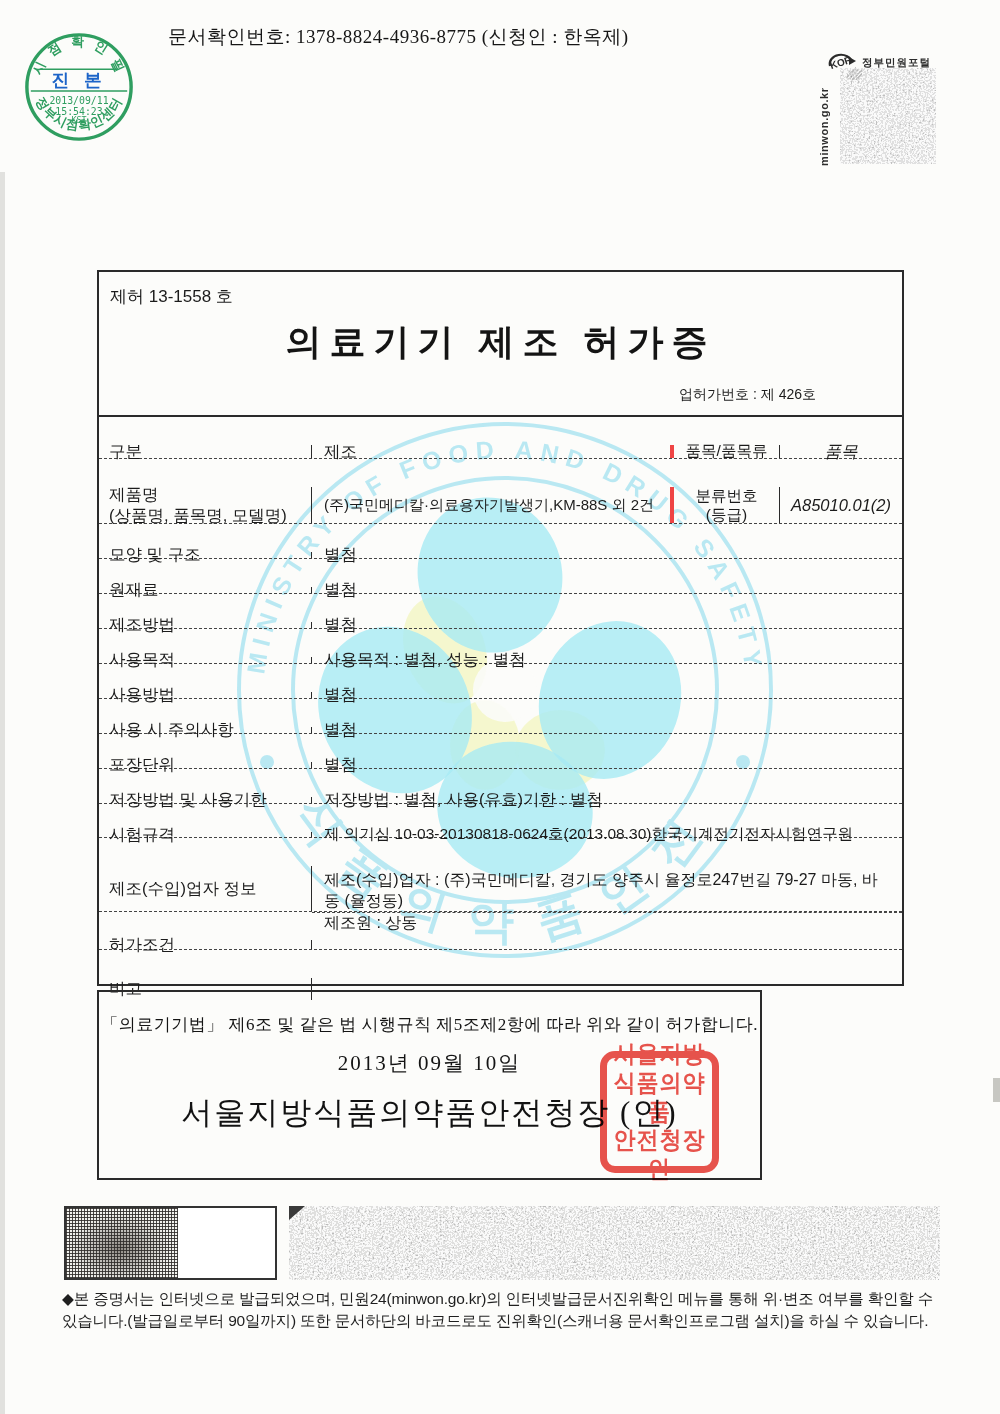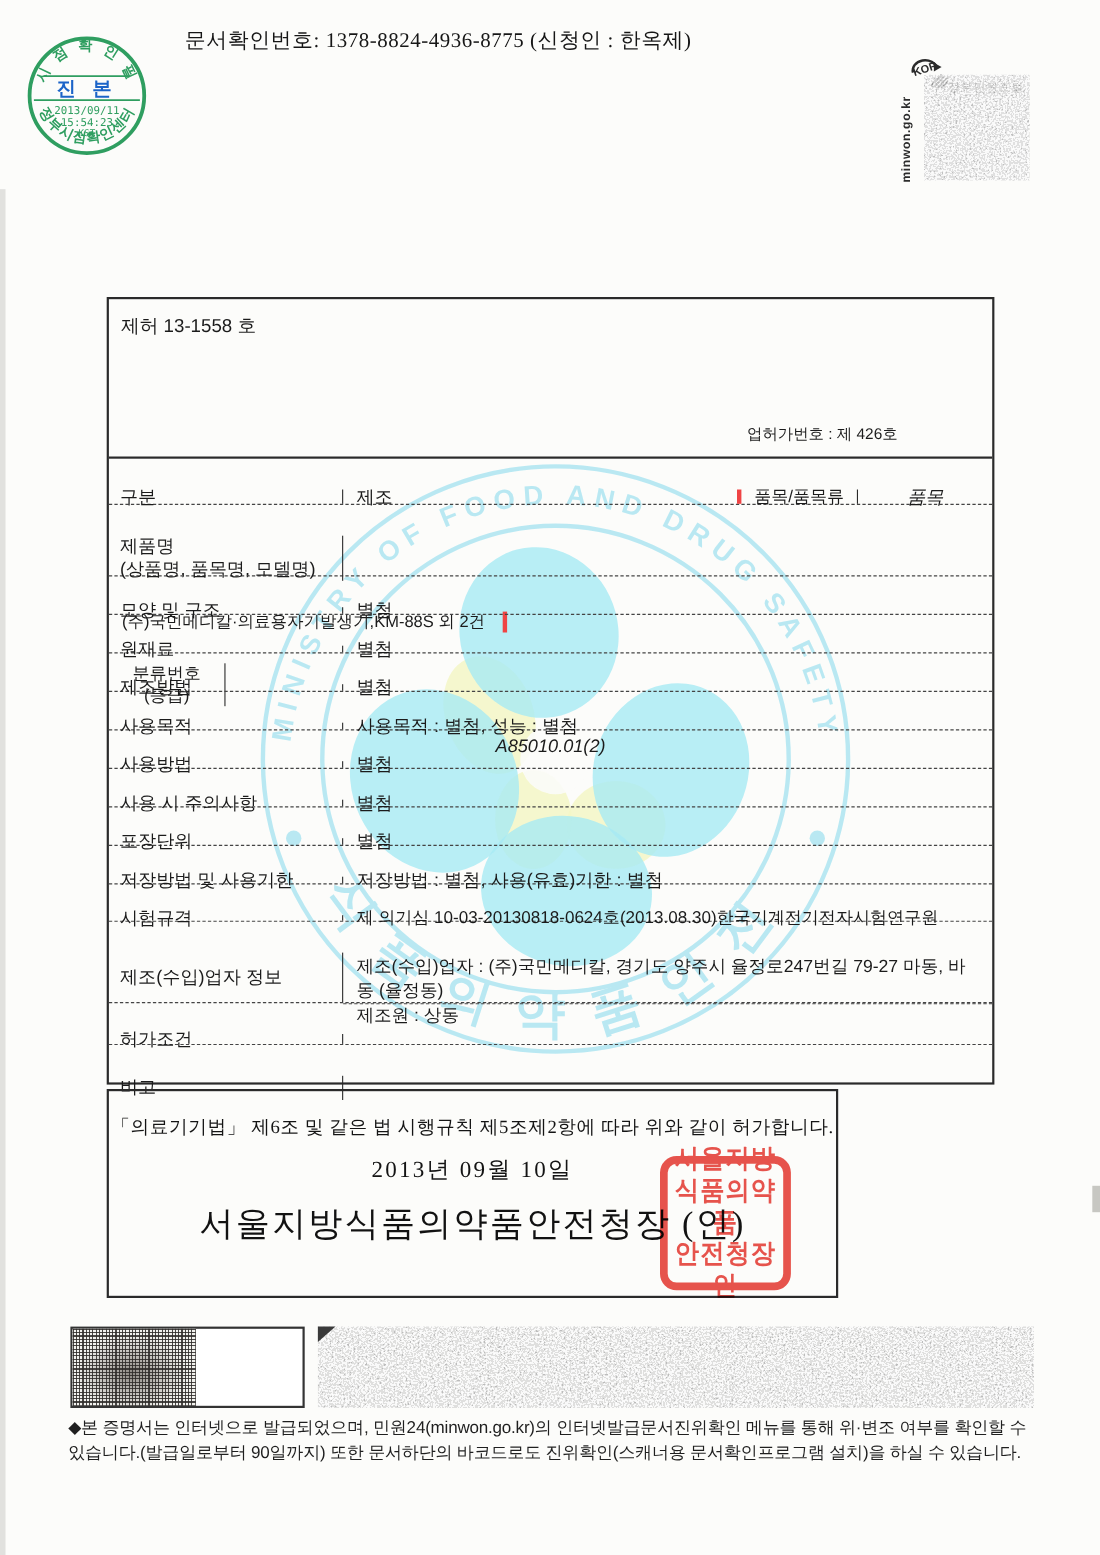--- a/index.html
+++ b/index.html
@@ -13,21 +13,21 @@
   .scan-artifact { position:absolute; right:0; top:1078px; width:7px; height:24px; background:#b9b9b4; opacity:.8; }
 
   
   .doc-number {
     position:absolute; left:168px; top:24px;
     font-family:"Liberation Serif","DejaVu Serif",serif;
     font-size:19px; letter-spacing:.5px; color:#161616;
   }
   .verify-stamp { position:absolute; left:20px; top:28px; width:118px; height:118px; }
   .portal-block { position:absolute; left:818px; top:40px; width:130px; height:132px; }
-  .portal-title { position:absolute; left:44px; top:33px; font-size:10.5px; font-weight:normal; letter-spacing:1px; color:#2c2c2c; }
+  .portal-title { position:absolute; left:44px; top:16px; font-size:10.5px; font-weight:bold; letter-spacing:1px; color:#2c2c2c; }
   .portal-url {
     position:absolute; left:0px; top:126px; transform:rotate(-90deg); transform-origin:0 0;
     font-size:11px; font-weight:bold; letter-spacing:.6px; color:#2c2c2c; white-space:nowrap;
   }
   .kor-logo { position:absolute; left:4px; top:4px; width:40px; height:36px; }
   .portal-noise { position:absolute; left:22px; top:28px; width:96px; height:96px; opacity:.8; }
 
   
   .watermark { position:absolute; left:235px; top:420px; width:540px; height:540px; z-index:0; opacity:.6; }
 
@@ -47,21 +47,21 @@
   .cert-table { position:absolute; left:0; right:0; top:143px; bottom:0; border-top:2px solid #2a2a2a; display:flex; flex-direction:column; }
   .trow { display:flex; border-bottom:1px dashed #444; }
   .trow:last-child { border-bottom:none; }
   .cell { display:flex; align-items:center; font-size:16.5px;margin-top:28px; }
   .cell.label { width:213px; border-right:1px solid #2a2a2a; padding-left:10px; flex-shrink:0; }
   .cell.c2 { width:362px; border-right:4px solid #ef4444; padding-left:12px; flex-shrink:0; }
   .cell.c3 { width:106px; border-right:1px solid #2a2a2a; justify-content:center; text-align:center; flex-shrink:0; font-size:15.5px; }
   .cell.c4 { flex:1; justify-content:center; text-align:center;font-style:italic; }
   .cell.val { flex:1; padding-left:12px; }
   .h-header { height:42px; }
-  .h-product { height:65px;flex-direction:column; }
+  .h-product { height:65px; }
   .trow.std { height:35px; }
   .trow.tight { height:34px; }
   .trow.tight .cell.val { font-size:15.5px; white-space:nowrap; }
   .h-product .cell.c2 { font-size:15px; white-space:nowrap; }
   .two-line { display:block; line-height:1.25; }
   .trow.mfr { height:74px; }
   .trow.mfr .cell.val { flex-direction:column; align-items:stretch; padding:0; }
   .mfr-sub1 { height:48px; border-bottom:1px dashed #444; padding:4px 10px 0 12px; font-size:16px; line-height:1.3; }
   .mfr-sub2 { flex:1; display:flex; align-items:center; padding-left:12px; font-size:16px; }
   .trow.cond { height:38px; }
@@ -189,20 +189,21 @@
     </svg>
     <div class="portal-title">정부민원포털</div>
     <div class="portal-url">minwon.go.kr</div>
     <svg class="portal-noise">
       <rect width="100%" height="100%" filter="url(#noiseF)"></rect>
     </svg>
   </div>
 
   <div class="cert-box">
     <div class="serial">제허 13-1558 호</div>
+    <div class="cert-title">의료기기 제조 허가증</div>
     <div class="license-no">업허가번호 : 제 426호</div>
 
     <div class="cert-table">
       <div class="trow h-header">
         <div class="cell label">구분</div>
         <div class="cell c2">제조</div>
         <div class="cell c3">품목/품목류</div>
         <div class="cell c4">품목</div>
       </div>
       <div class="trow h-product">

